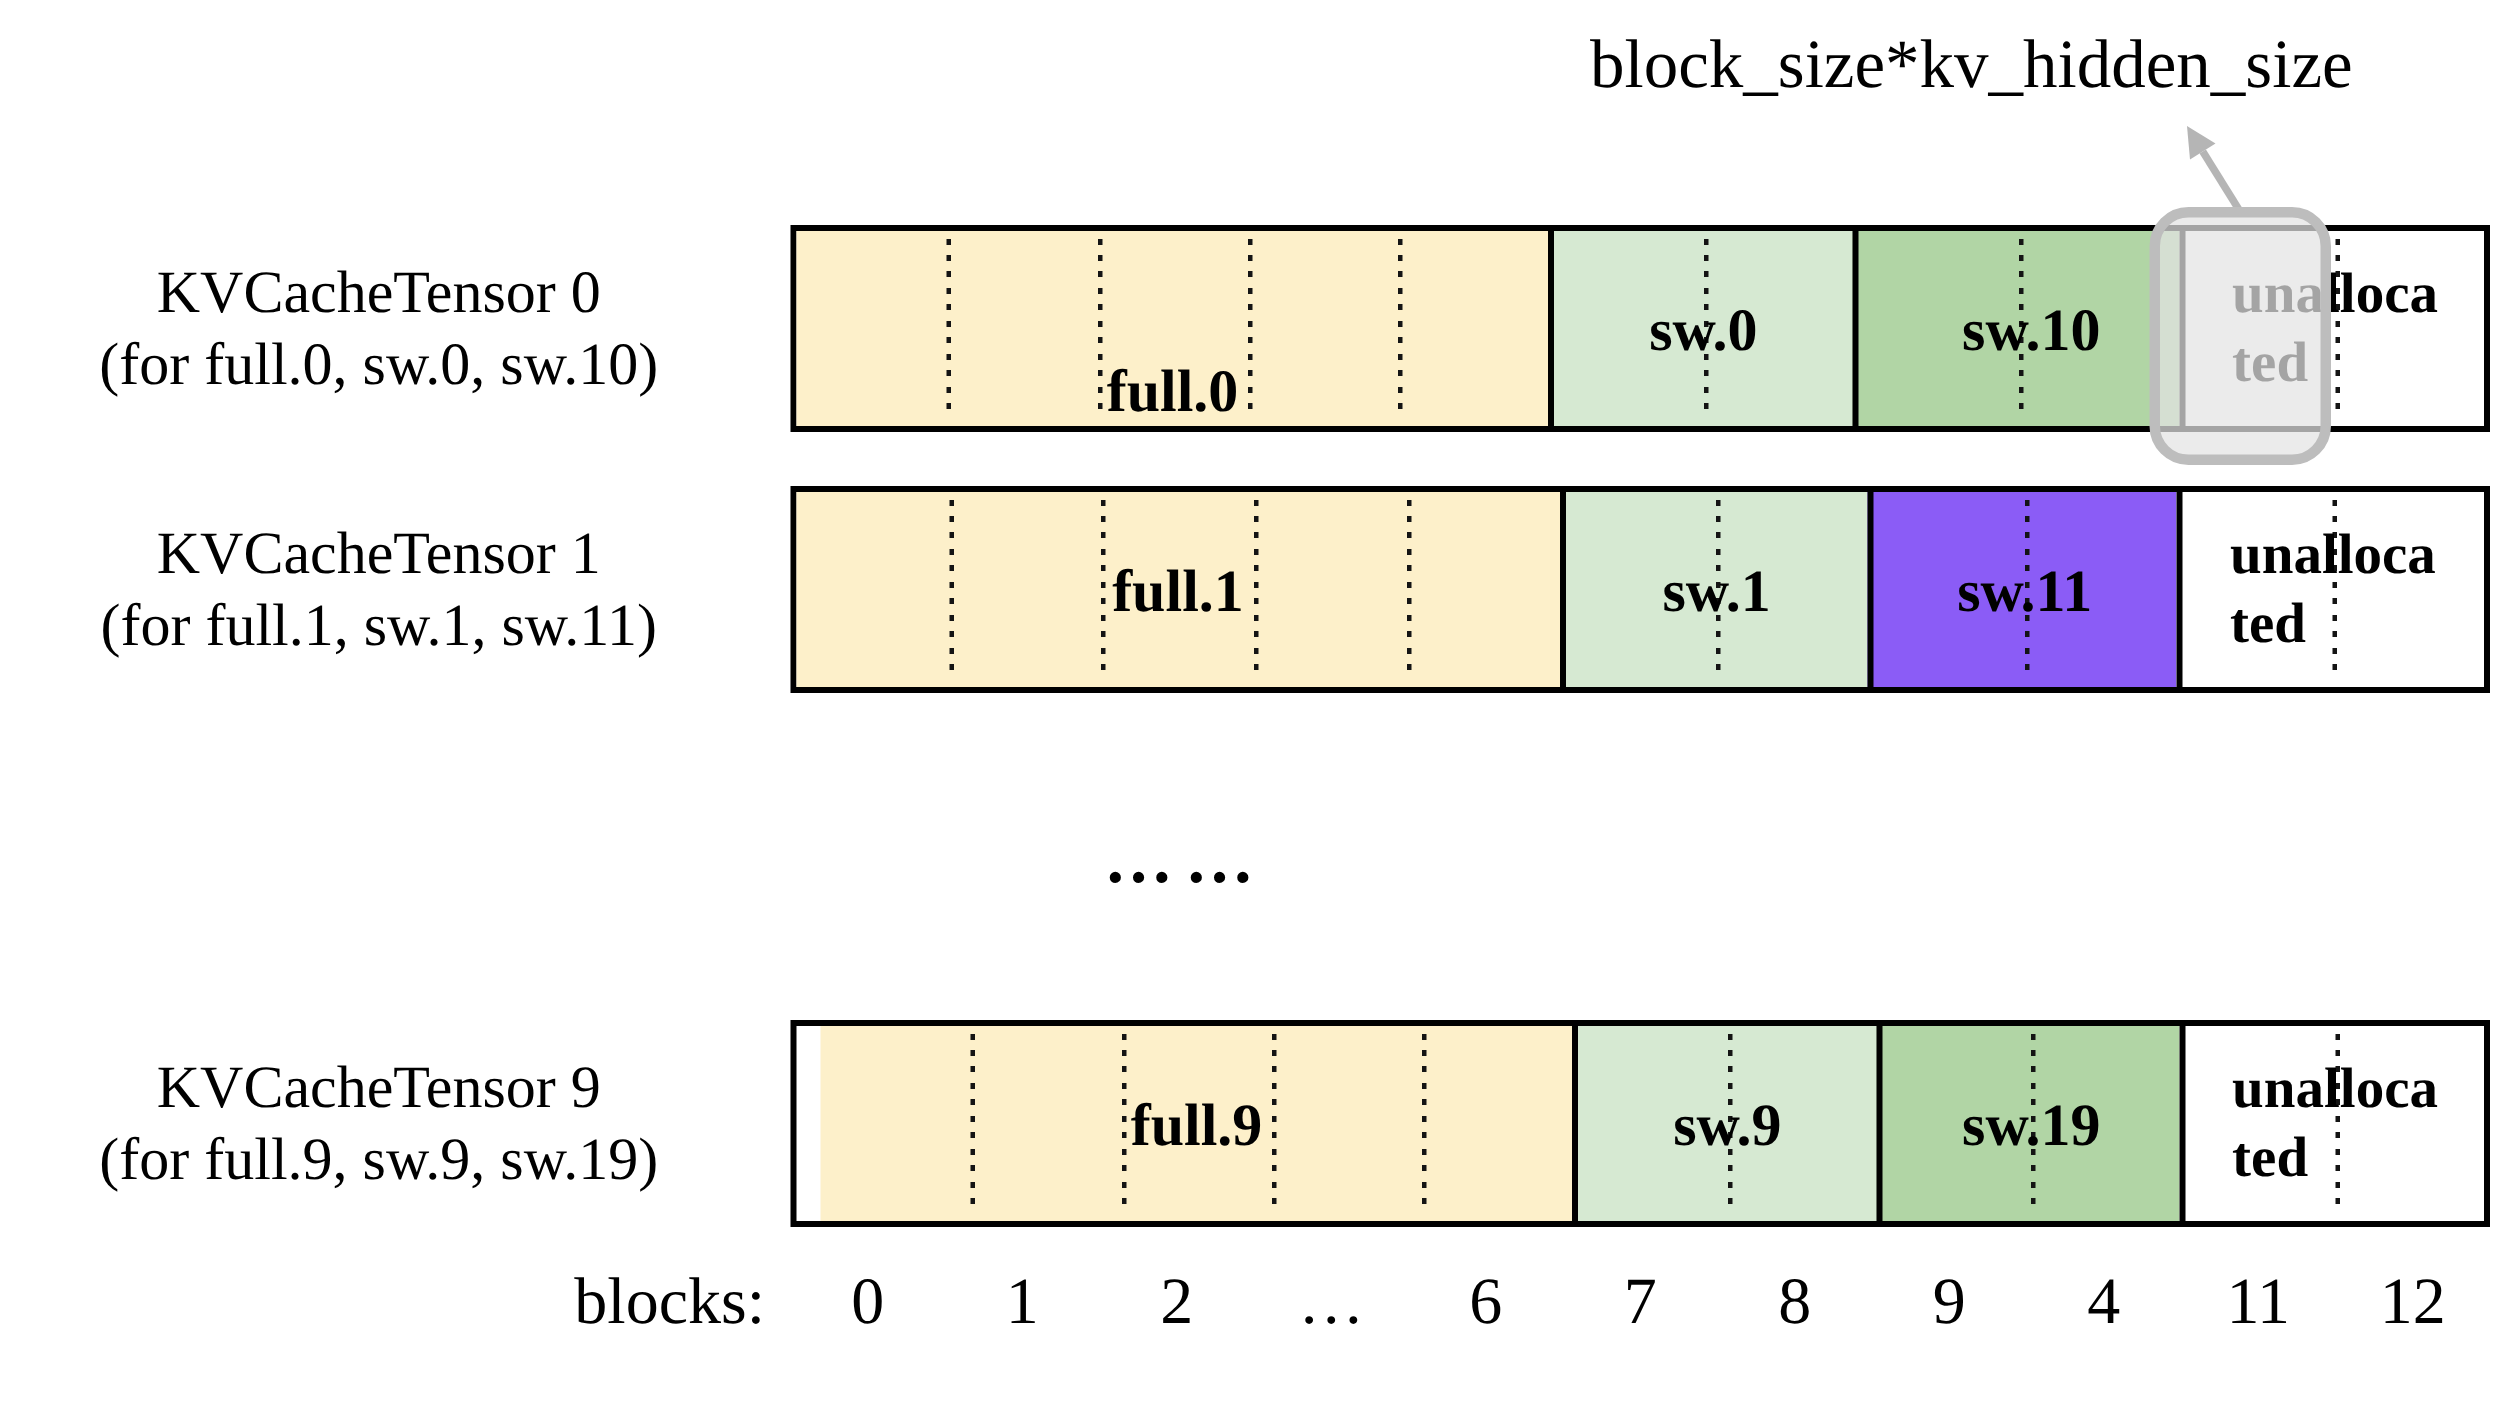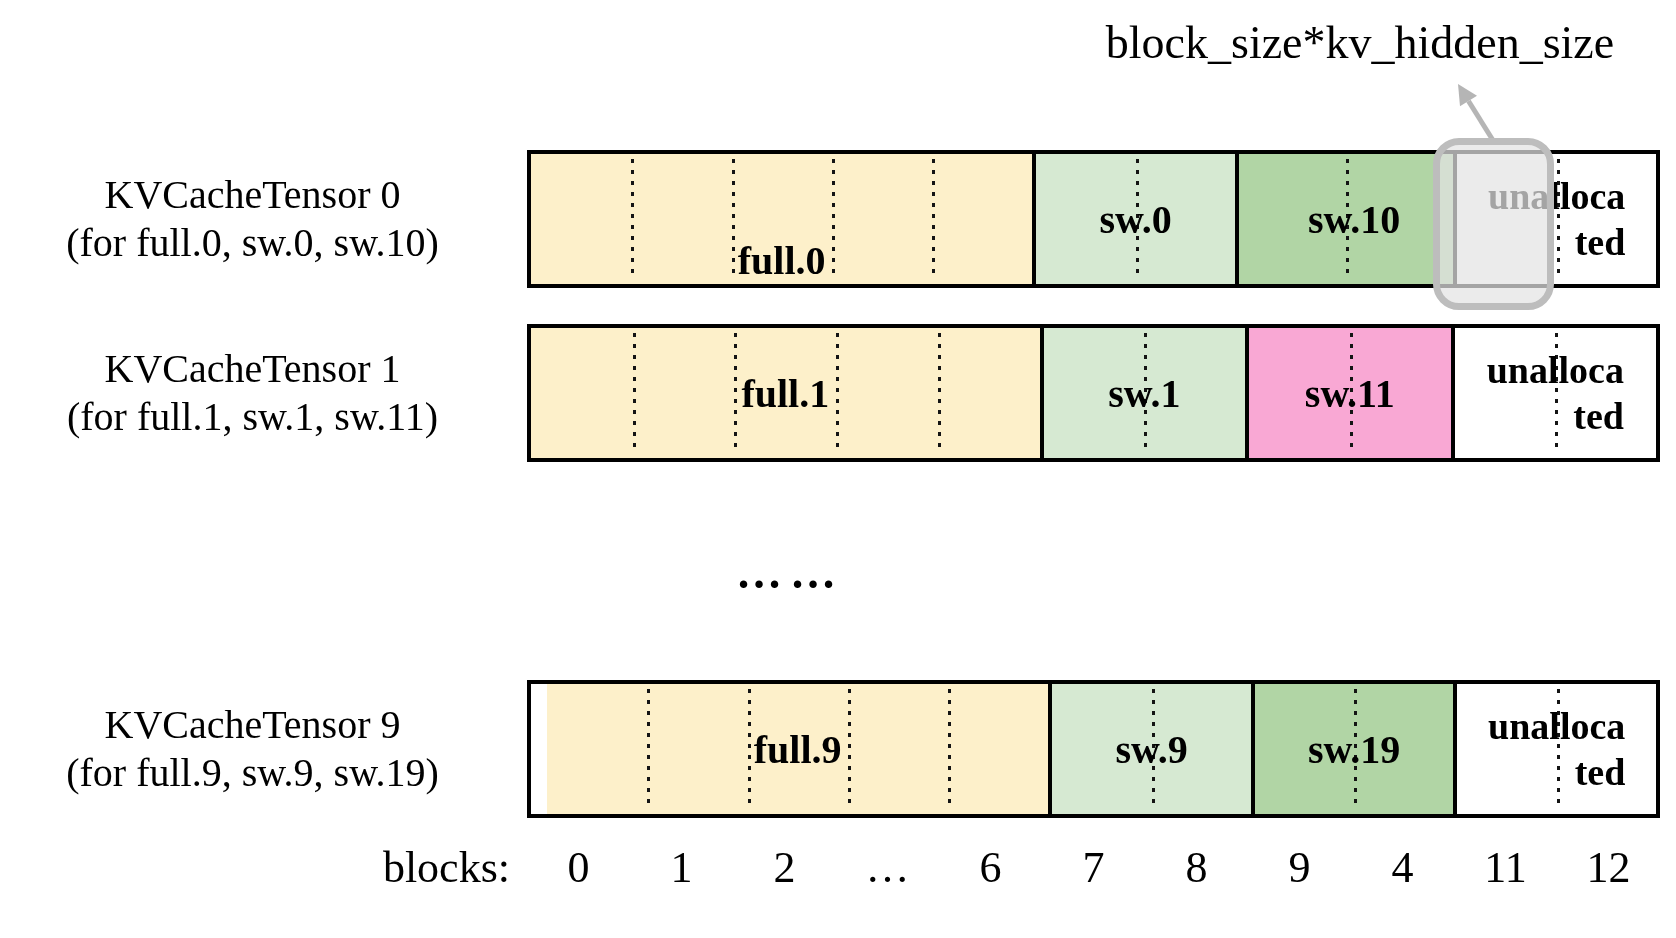--- a/index.html
+++ b/index.html
@@ -8,21 +8,21 @@
     position: relative;
     background: #ffffff;
     color: #000;
     font-family: "Liberation Serif", "DejaVu Serif", serif;
     overflow: hidden;
   }
   .abs { position: absolute; }
 
   .annotation {
     left: 1060px; top: 16px; width: 600px;
-    font-size: 46px; text-align: center; white-space: nowrap;
+    font-size: 46px; text-align: left; white-space: nowrap;
   }
 
   .row-label {
     left: 0; width: 505px; text-align: center;
     font-size: 40px; line-height: 48px;
   }
 
   .bar {
     left: 527px; width: 1133px; height: 138px;
     border: 4px solid #000; display: flex; background: #fff;
@@ -31,21 +31,21 @@
   .seg + .seg { border-left: 4px solid #000; }
   .seg-full { flex: 5.05 1 0; }
   .seg-sm  { flex: 2 1 0; }
   .seg-label { font-weight: bold; font-size: 40px; position: relative; z-index: 2; }
   .divider {
     position: absolute; top: 5px; bottom: 5px; width: 3px;
     background: repeating-linear-gradient(to bottom, #141414 0 4px, transparent 4px 11px);
   }
   .unalloc-label {
     font-weight: bold; font-size: 38px; line-height: 46px;
-    text-align: right; position: relative; z-index: 2;
+    text-align: left; position: relative; z-index: 2;
   }
 
   .highlight-box {
     left: 1433px; top: 138px; width: 121px; height: 172px;
     border: 7px solid #bdbdbd; border-radius: 26px;
     background: rgba(227, 227, 227, 0.72);
     z-index: 5;
   }
 
   .ellipsis {
@@ -113,21 +113,21 @@
       <div class="divider" style="left:20%;"></div>
       <div class="divider" style="left:40%;"></div>
       <div class="divider" style="left:60%;"></div>
       <div class="divider" style="left:80%;"></div>
       <span class="seg-label">full.1</span>
     </div>
     <div class="seg seg-sm" style="background-color: rgb(214, 233, 210);">
       <div class="divider" style="left:50%;"></div>
       <span class="seg-label">sw.1</span>
     </div>
-    <div class="seg seg-sm" style="background-color: #f9a8d4;">
+    <div class="seg seg-sm" style="background-color: #8b5cf6;">
       <div class="divider" style="left:50%;"></div>
       <span class="seg-label">sw.11</span>
     </div>
     <div class="seg seg-sm" style="background-color: rgb(255, 255, 255);">
       <div class="divider" style="left:50%;"></div>
       <div class="unalloc-label">
         <div>unalloca</div>
         <div>ted</div>
       </div>
     </div>

